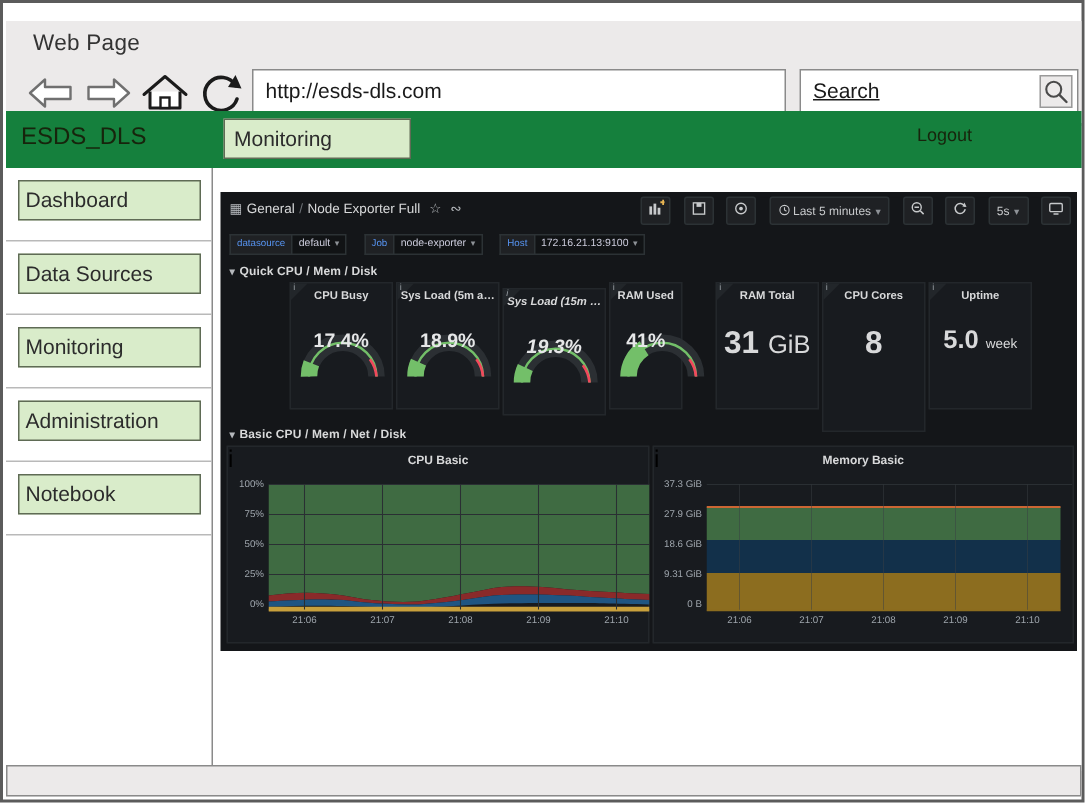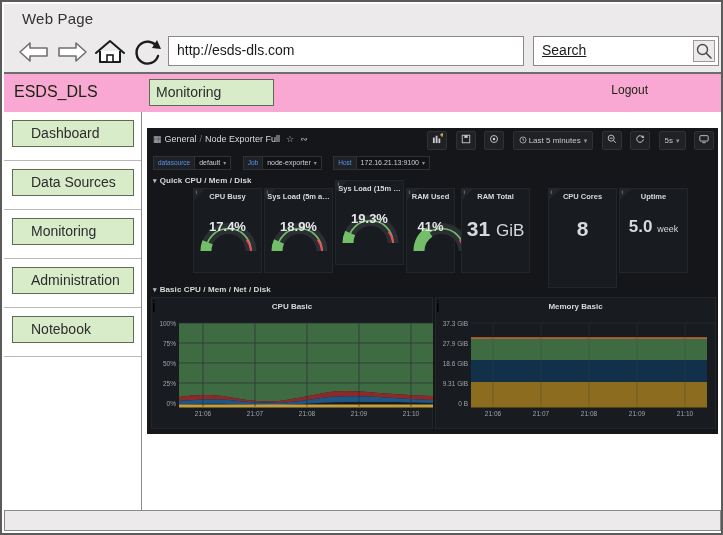--- a/index.html
+++ b/index.html
@@ -10,21 +10,21 @@
     -webkit-font-smoothing:antialiased;
   }
   .window{
     position:absolute;left:0;top:0;width:723px;height:535px;
     box-sizing:border-box;
     border:2px solid #5b5b5b;
     background:#ffffff;
   }
   
   .chrome{
-    position:absolute;left:2px;top:2px;width:717px;height:70px;
+    position:absolute;left:2px;top:12px;width:717px;height:70px;
     background:#eceaea;border-bottom:2px solid #6d6d6d;box-sizing:border-box;
   }
   .chrome-title{
     position:absolute;left:18px;top:6px;font-size:15px;color:#333;
     letter-spacing:.2px;
   }
   .nav-row{position:absolute;left:0;top:28px;height:42px;width:100%;}
   .icon-btn{
     position:absolute;top:0;width:40px;height:40px;cursor:pointer;
   }
@@ -42,21 +42,21 @@
   }
   .search-text{position:absolute;left:8px;top:5px;font-size:14px;color:#1a1a1a;text-decoration:underline;}
   .search-ico{
     position:absolute;right:3px;top:3px;width:22px;height:22px;
     border:1px solid #9a9a9a;background:#eceaea;box-sizing:border-box;
     cursor:pointer;
   }
   
   .appbar{
     position:absolute;left:2px;top:72px;width:717px;height:38px;
-    background:#f9a8d4;box-sizing:border-box;
+    background:#15803d;box-sizing:border-box;
   }
   .brand{
     position:absolute;left:10px;top:9px;font-size:16px;color:#17240c;
   }
   .tabbtn{
     position:absolute;left:145px;top:5px;width:125px;height:27px;
     background:#d9ecca;border:1px solid #5f6b55;box-sizing:border-box;
     font-size:14px;color:#2c2c2c;padding-left:6px;line-height:25px;cursor:pointer;
   }
   .logout{
@@ -67,21 +67,21 @@
     position:absolute;left:2px;top:110px;width:138px;height:402px;
     background:#ffffff;border-right:1px solid #8a8a8a;box-sizing:border-box;
   }
   .side-item{
     position:relative;height:49px;border-bottom:1px solid #b9b9b9;
     box-sizing:border-box;
   }
   .side-btn{
     position:absolute;left:8px;top:8px;width:122px;height:27px;
     background:#d9ecca;border:1px solid #5f6b55;box-sizing:border-box;
-    font-size:14px;color:#2c2c2c;line-height:25px;padding-left:18px;cursor:pointer;
+    font-size:14px;color:#2c2c2c;line-height:25px;padding-left:4px;cursor:pointer;
   }
   
   .content{
     position:absolute;left:140px;top:110px;width:579px;height:402px;background:#fff;
   }
   .grafana{
     position:absolute;left:5px;top:16px;width:571px;height:306px;
     background:#141619;box-sizing:border-box;
     font-family:"Liberation Sans",sans-serif;
   }
@@ -334,21 +334,21 @@
           <svg width="69" height="52" viewBox="0 0 69 52">
             <path d="M12 46 A22.5 22.5 0 0 1 57 46" fill="none" stroke="#2b2f33" stroke-width="11"></path>
             <path d="M12 46 A22.5 22.5 0 0 1 57 46" fill="none" stroke="#73bf69" stroke-width="1.6"></path>
             <path d="M52.6 34.5 A22.5 22.5 0 0 1 57 46" fill="none" stroke="#f2495c" stroke-width="1.8"></path>
             <path d="M12 46 A22.5 22.5 0 0 1 14 36.4" fill="none" stroke="#73bf69" stroke-width="11"></path>
           </svg>
         </div>
         <div class="gauge-val">18.9%</div>
       </div>
 
-      <div class="panel" style="left:146px;top:52px;width:69px;height:85px;">
+      <div class="panel" style="left:146px;top:64px;width:69px;height:85px;font-style:italic;">
         <div class="corner"></div>
           <span class="corner-i">i</span>
         <div class="ptitle">Sys Load (15m …</div>
         <div class="gauge-wrap">
           <svg width="69" height="52" viewBox="0 0 69 52">
             <path d="M12 46 A22.5 22.5 0 0 1 57 46" fill="none" stroke="#2b2f33" stroke-width="11"></path>
             <path d="M12 46 A22.5 22.5 0 0 1 57 46" fill="none" stroke="#73bf69" stroke-width="1.6"></path>
             <path d="M52.6 34.5 A22.5 22.5 0 0 1 57 46" fill="none" stroke="#f2495c" stroke-width="1.8"></path>
             <path d="M12 46 A22.5 22.5 0 0 1 14.2 36" fill="none" stroke="#73bf69" stroke-width="11"></path>
           </svg>
@@ -364,21 +364,21 @@
           <svg width="69" height="52" viewBox="0 0 69 52">
             <path d="M12 46 A22.5 22.5 0 0 1 57 46" fill="none" stroke="#2b2f33" stroke-width="11"></path>
             <path d="M12 46 A22.5 22.5 0 0 1 57 46" fill="none" stroke="#73bf69" stroke-width="1.6"></path>
             <path d="M52.6 34.5 A22.5 22.5 0 0 1 57 46" fill="none" stroke="#f2495c" stroke-width="1.8"></path>
             <path d="M12 46 A22.5 22.5 0 0 1 22.4 27.2" fill="none" stroke="#73bf69" stroke-width="11"></path>
           </svg>
         </div>
         <div class="gauge-val">41%</div>
       </div>
 
-      <div class="panel" style="left:272px;top:60px;width:69px;height:85px;">
+      <div class="panel" style="left:288px;top:60px;width:69px;height:85px;">
         <div class="corner"></div>
           <span class="corner-i">i</span>
         <div class="ptitle">RAM Total</div>
         <div class="stat-val"><span>31</span> <span class="unit">GiB</span></div>
       </div>
 
       <div class="panel" style="left:359px;top:60px;width:69px;height:100px;">
         <div class="corner"></div>
           <span class="corner-i">i</span>
         <div class="ptitle">CPU Cores</div>

